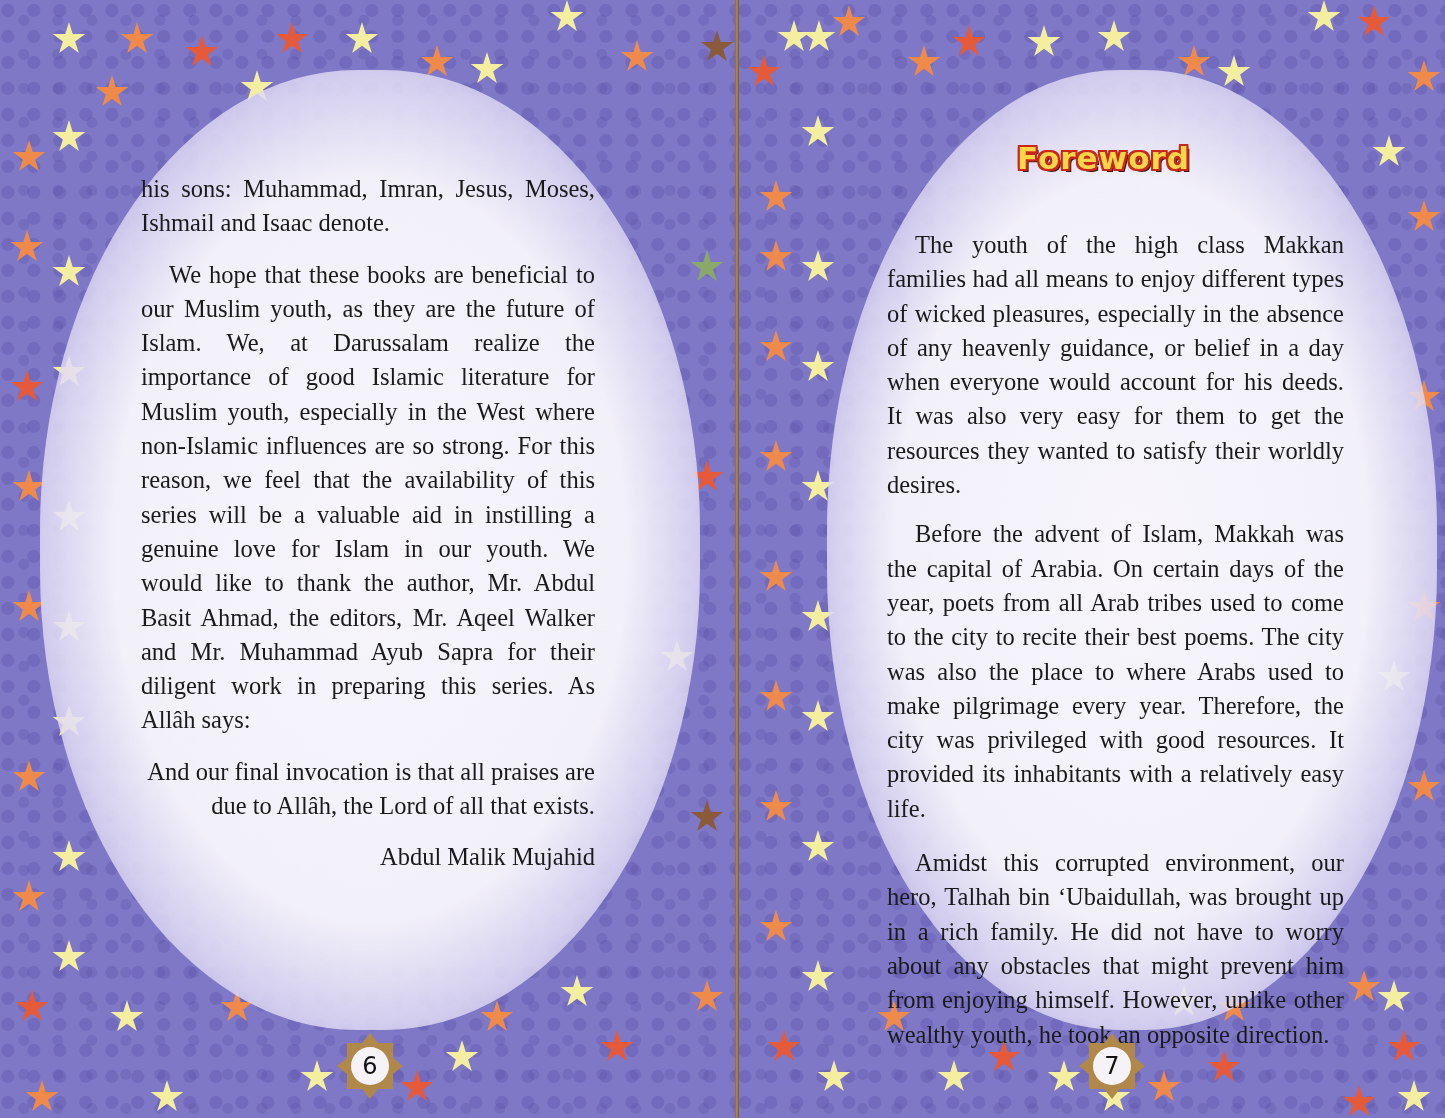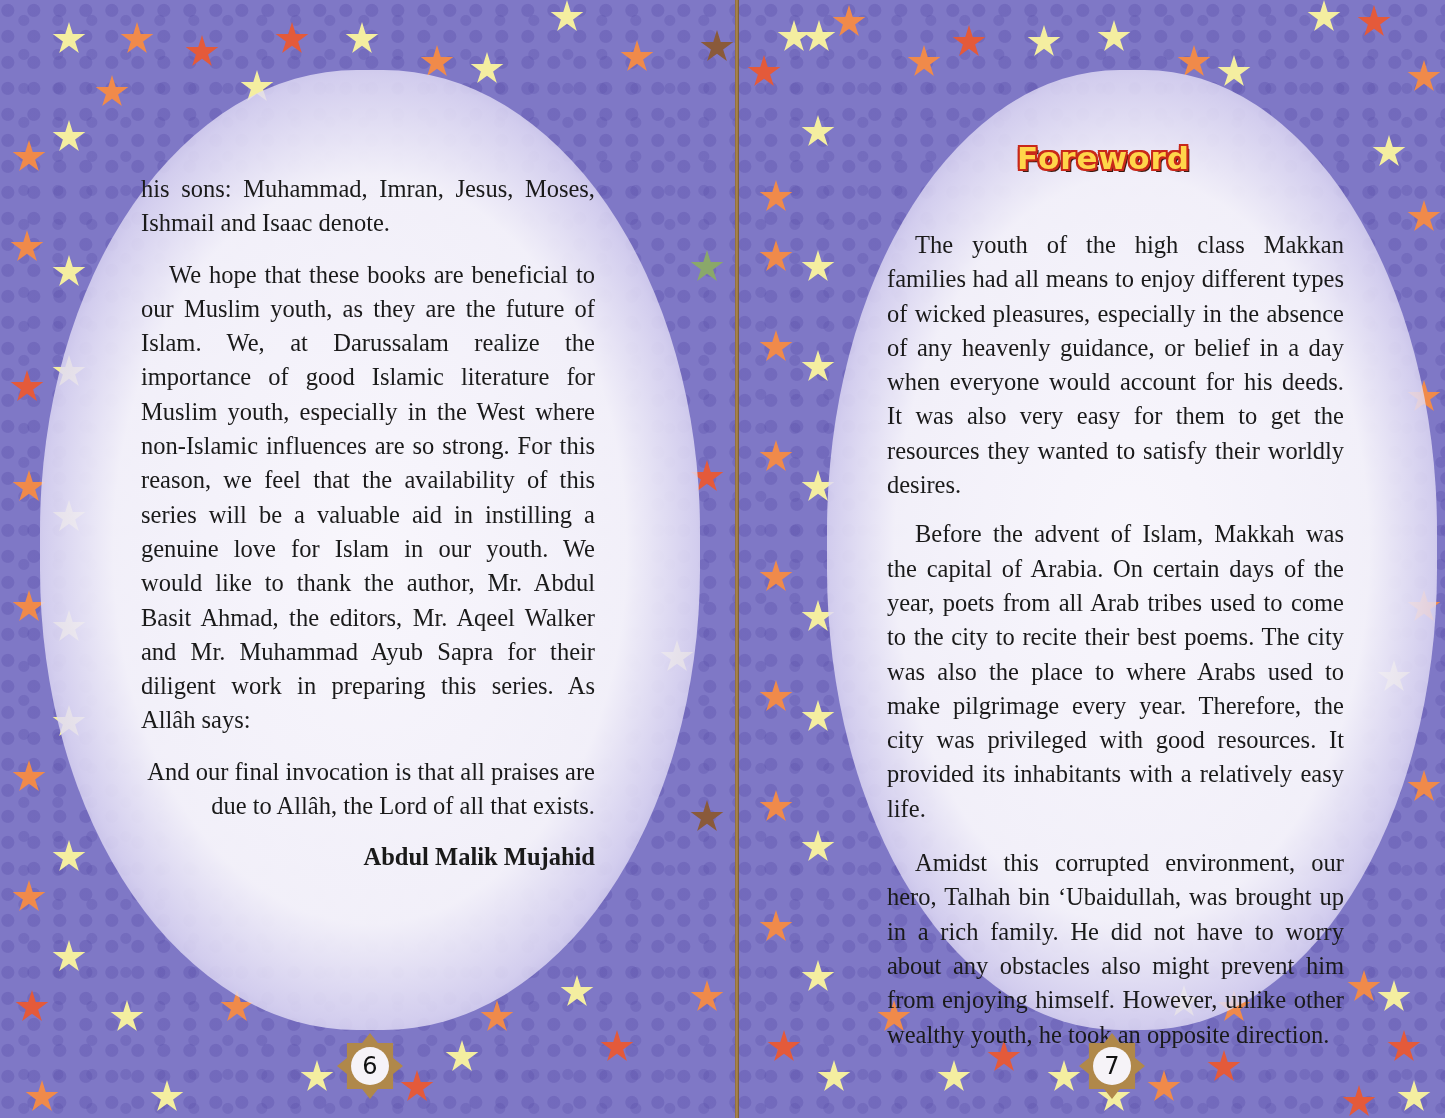--- a/index.html
+++ b/index.html
@@ -48,21 +48,21 @@
     position: absolute; z-index: 3; color: #1a1a1a;
     font-size: 24.5px; line-height: 34.3px; text-align: justify;
   }
   .page-left .text { left: 126px; top: 157px; width: 484px; }
   .page-right .text { left: 135px; top: 208px; width: 487px; }
   .text p { margin: 15px; }
   .indent { text-indent: 28px; }
   .gap { margin-top: 17px !important; }
   .quote { padding-left: 27px; text-align: left !important; }
   .sig { text-align: right !important; }
-  .sig-name { font-weight: bold; }
+  .sig-name { font-weight: normal; }
 
   .title {
     position: absolute; z-index: 3; left: 280px; top: 140px;
     font-family: "DejaVu Sans", sans-serif; font-weight: bold;
     font-size: 31px; letter-spacing: 1px;
     color: #ffd64a;
     text-shadow:
       -2px -2px 0 #c8281a, 2px -2px 0 #c8281a, -2px 2px 0 #c8281a, 2px 2px 0 #c8281a,
       0 -2px 0 #c8281a, 0 2px 0 #c8281a, -2px 0 0 #c8281a, 2px 0 0 #c8281a,
       3px 3px 0 #3a1a10;
@@ -209,21 +209,21 @@
       <div class="star y" style="left:80px;top:1060px"></div>
       <div class="star r" style="left:30px;top:1030px"></div>
     </div>
     <div class="glow"></div>
 
     <div class="title">Foreword</div>
 
     <div class="text">
       <p class="indent" style="margin-top:20px">The youth of the high class Makkan families had all means to enjoy different types of wicked pleasures, especially in the absence of any heavenly guidance, or belief in a day when everyone would account for his deeds. It was also very easy for them to get the resources they wanted to satisfy their worldly desires.</p>
       <p class="indent">Before the advent of Islam, Makkah was the capital of Arabia. On certain days of the year, poets from all Arab tribes used to come to the city to recite their best poems. The city was also the place to where Arabs used to make pilgrimage every year. Therefore, the city was privileged with good resources. It provided its inhabitants with a relatively easy life.</p>
-      <p class="indent" style="margin-top:20px">Amidst this corrupted environment, our hero, Talhah bin ‘Ubaidullah, was brought up in a rich family. He did not have to worry about any obstacles also might prevent him from enjoying himself. However, unlike other wealthy youth, he took an opposite direction.</p>
+      <p class="indent" style="margin-top:20px">Amidst this corrupted environment, our hero, Talhah bin ‘Ubaidullah, was brought up in a rich family. He did not have to worry about any obstacles that might prevent him from enjoying himself. However, unlike other wealthy youth, he took an opposite direction.</p>
     </div>
 
     <div class="page-num">
       <div class="badge-bg"></div>
       <div class="badge-inner"></div>
       <span>7</span>
     </div>
   </div>
 
   <div class="spine"></div>

